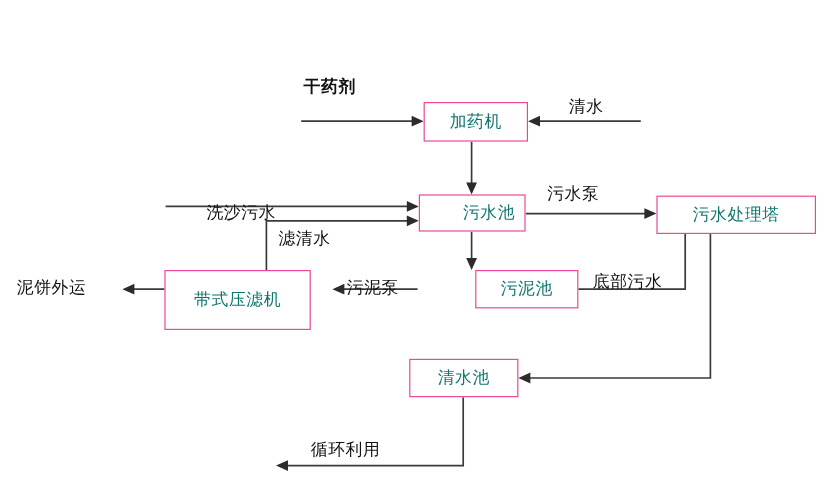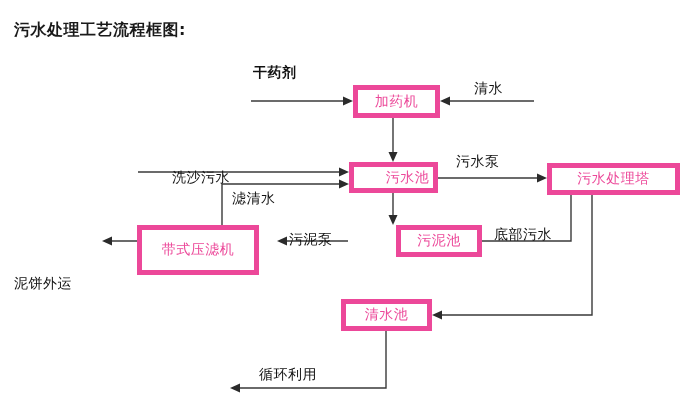--- a/index.html
+++ b/index.html
@@ -23,27 +23,27 @@
     top: 20px;
     font-size: 16px;
     font-weight: bold;
     color: #1a1a1a;
     letter-spacing: 0.5px;
     white-space: nowrap;
   }
   .node {
     position: absolute;
     box-sizing: border-box;
-    border: 5px solid #ec4899;
+    border: 1px solid #ec4899;
     background: #ffffff;
     display: flex;
     align-items: center;
     justify-content: center;
     font-size: 14px;
-    color: #ec4899;
+    color: #0f766e;
     white-space: nowrap;
     letter-spacing: 0.5px;
   }
   .edge-label {
     position: absolute;
     font-size: 14px;
     color: #111111;
     white-space: nowrap;
     letter-spacing: 0.5px;
   }
@@ -69,21 +69,20 @@
   }
   .ahead {
     fill: #2b2b2b;
   }
 </style>
 </head>
 <body>
 
 <div id="page">
 
-  <div id="title">污水处理工艺流程框图:</div>
 
   <svg id="wires" viewBox="0 0 700 420">
     <defs></defs>
 
     <line x1="251" y1="101" x2="347" y2="101"></line>
     <polygon class="ahead" points="353,101 343,96.5 343,105.5"></polygon>
 
     <line x1="534" y1="101" x2="446" y2="101"></line>
     <polygon class="ahead" points="440,101 450,96.5 450,105.5"></polygon>
 
@@ -129,21 +128,21 @@
   <div class="node" style="left:348px; top:225px; width:86px; height:32px;margin-left:48px;">污泥池</div>
 
   <div class="node" style="left:341px; top:299px; width:91px; height:32px;">清水池</div>
 
   <div class="term-label" style="left:253px; top:64px;font-weight:bold;">干药剂</div>
 
   <div class="term-label" style="left:474px; top:80px;">清水</div>
 
   <div class="term-label" style="left:172px; top:150px;margin-top:19px;">洗沙污水</div>
 
-  <div class="term-label" style="left:14px; top:231px;margin-top:44px;">泥饼外运</div>
+  <div class="term-label" style="left:14px; top:231px;">泥饼外运</div>
 
   <div class="edge-label" style="left:456px; top:153px;">污水泵</div>
 
   <div class="edge-label" style="left:232px; top:190px;">滤清水</div>
 
   <div class="edge-label" style="left:289px; top:231px;">污泥泵</div>
 
   <div class="edge-label" style="left:494px; top:226px;">底部污水</div>
 
   <div class="edge-label" style="left:259px; top:366px;">循环利用</div>

